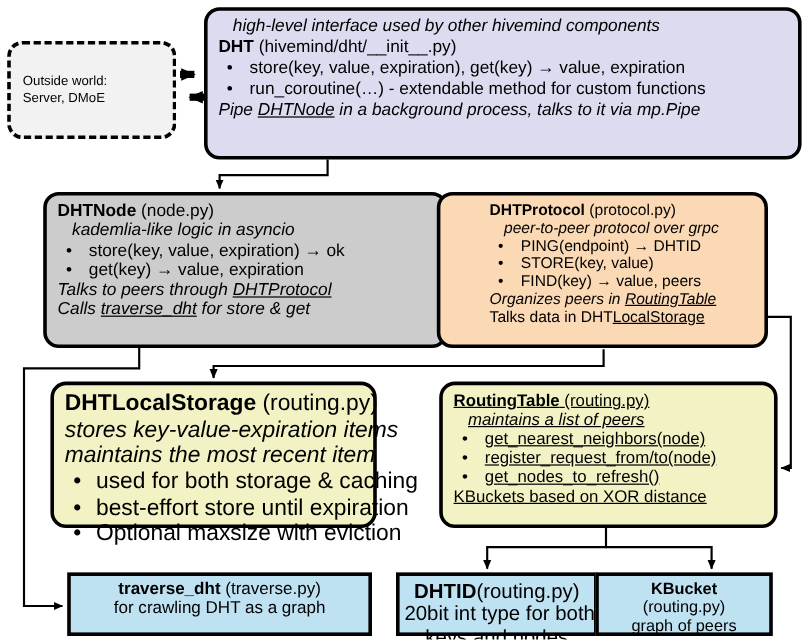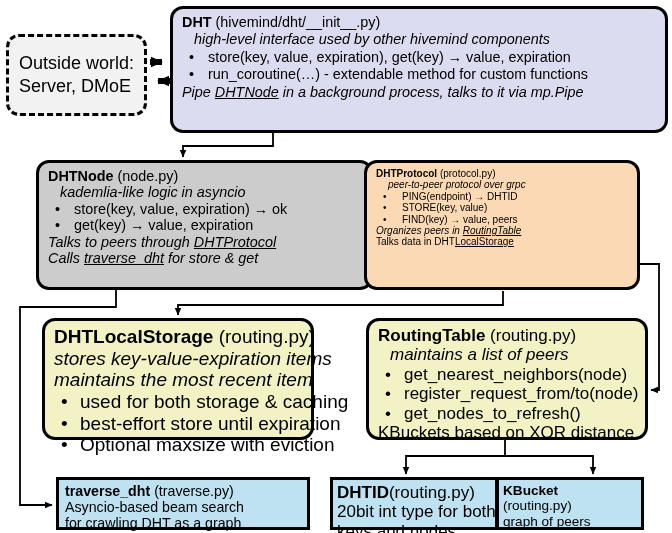--- a/index.html
+++ b/index.html
@@ -24,45 +24,45 @@
     border:3px dashed #000;
     border-radius:13px;
     background:#f2f2f2;
   }
   .ttl{font-weight:bold;}
   .it{font-style:italic;}
   .u{text-decoration:underline;}
   .ln{white-space:nowrap;}
   .bul{position:relative;padding-left:26px;}
   .bul:before{content:"\2022";position:absolute;left:7px;top:0;}
-  .center{text-align:left;}
+  .center{text-align:center;}
   .pad{padding:4px 8px 3px 8px;}
 
   
   #outside-world{left:6px;top:34px;width:141px;height:82px;}
   #outside-world .inner{
     position:absolute;left:0;right:0;top:50%;transform:translateY(-50%);
-    font-size:18px;padding-left:10px;line-height:1.28;
+    font-size:11px;padding-left:10px;line-height:1.28;
   }
 
   #dht-box{left:170px;top:6px;width:498px;height:127px;background:#dcdcf0;}
   #dht-box .pad{font-size:14.4px;padding:5px 9px 0 9px;}
   #dht-box .row{margin-bottom:1px;}
 
   #dhtnode-box{left:36px;top:160px;width:337px;height:130px;background:#cccccc;}
   #dhtnode-box .pad{font-size:14.4px;padding:5px 9px 0 9px;}
 
   #dhtprotocol-box{left:364px;top:160px;width:276px;height:130px;background:#fbd9b4;}
-  #dhtprotocol-box .pad{font-size:10px;padding:5px 9px 0 9px;}
+  #dhtprotocol-box .pad{font-size:13px;padding:5px 9px 0 9px;margin-left:32px;}
 
   #dhtlocalstorage-box{left:42px;top:318px;width:272px;height:122px;background:#f2f2c4;}
   #dhtlocalstorage-box .pad{font-size:19px;padding:5px 9px 0 9px;}
 
   #routingtable-box{left:366px;top:318px;width:282px;height:122px;background:#f2f2c4;}
-  #routingtable-box .pad{font-size:17px;padding:5px 19px 0 9px;}
+  #routingtable-box .pad{font-size:14px;padding:5px 19px 0 9px;text-decoration:underline;}
 
   #traverse-box{left:56px;top:477px;width:254px;height:53px;background:#bfe2f2;}
   #traverse-box .pad{font-size:14.2px;padding:3px 6px 0 6px;}
 
   #dhtid-box{left:330px;top:477px;width:168px;height:53px;background:#bfe2f2;}
   #dhtid-box .pad{font-size:17px;padding:3px 4px 0 4px;}
 
   #kbucket-box{left:496px;top:477px;width:148px;height:53px;background:#bfe2f2;}
   #kbucket-box .pad{font-size:13.6px;padding:3px 4px 0 4px;}
 
@@ -108,25 +108,25 @@
 
   <div class="box dashed" id="outside-world">
     <div class="inner">
       <div class="ln">Outside world:</div>
       <div class="ln">Server, DMoE</div>
     </div>
   </div>
 
   <div class="box rounded" id="dht-box">
     <div class="pad">
+      <div class="row ln sub">high-level interface used by other hivemind components</div>
       <div class="row ln">
         <span class="ttl">DHT</span>
         <span>(hivemind/dht/__init__.py)</span>
       </div>
-      <div class="row ln sub">high-level interface used by other hivemind components</div>
       <div class="row ln bul">store(key, value, expiration), get(key) → value, expiration</div>
       <div class="row ln bul">run_coroutine(…) - extendable method for custom functions</div>
       <div class="row ln it"><span>Pipe </span><span class="u">DHTNode</span><span> in a background process, talks to it via mp.Pipe</span></div>
     </div>
   </div>
 
   <div class="box rounded" id="dhtnode-box">
     <div class="pad">
       <div class="ln">
         <span class="ttl">DHTNode</span>
@@ -182,21 +182,20 @@
       <div class="ln">KBuckets based on XOR distance</div>
     </div>
   </div>
 
   <div class="box sharp" id="traverse-box">
     <div class="pad center">
       <div class="ln">
         <span class="ttl">traverse_dht</span>
         <span>(traverse.py)</span>
       </div>
-      <div class="ln">Asyncio-based beam search</div>
       <div class="ln">for crawling DHT as a graph</div>
     </div>
   </div>
 
   <div class="box sharp" id="dhtid-box">
     <div class="pad center">
       <div class="ln">
         <span class="ttl">DHTID</span><span>(routing.py)</span>
       </div>
       <div class="ln">20bit int type for both</div>

